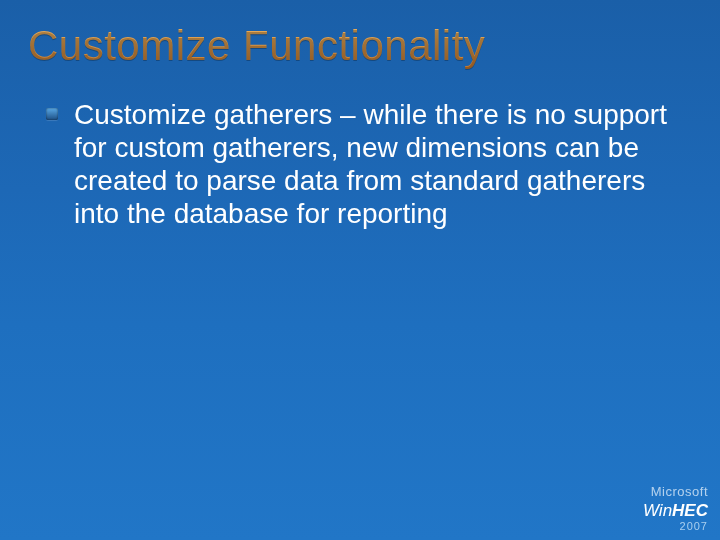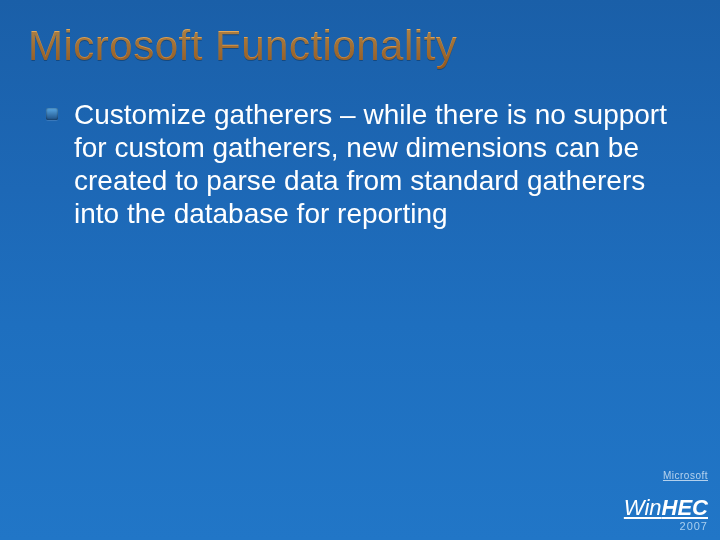--- a/index.html
+++ b/index.html
@@ -46,47 +46,45 @@
     box-shadow:inset 0 0 2px rgba(0,0,0,.6),0 1px 1px rgba(255,255,255,.15);
   }
   .logo{
     position:absolute;
     right:12px;
     bottom:8px;
     text-align:right;
     line-height:1;
   }
   .ms{
-    font-size:10px;
+    font-size:13px;
     letter-spacing:.5px;
     color:#d8e8f7;
     opacity:.8;
-    margin-bottom:16px;
-    text-decoration:underline;
+    margin-bottom:4px;
   }
   .brand{
-    font-size:22px;
+    font-size:17px;
     font-weight:600;
     color:#ffffff;
     font-style:italic;
-    text-decoration:underline;
   }
   .brand .thin{font-weight:300;font-style:italic}
   .year{
     font-size:11px;
     color:#a9cfef;
     margin-top:2px;
     letter-spacing:1px;
     text-align:right;
   }
 </style>
 </head>
 <body>
 
-<div class="title">Microsoft Functionality</div>
+<div class="title">Customize Functionality</div>
 
 <ul class="bullets">
   <li>Customize gatherers – while there is no support for custom gatherers, new dimensions can be created to parse data from standard gatherers into the database for reporting</li>
 </ul>
 
 <div class="logo">
   <div class="ms">Microsoft</div>
   <div class="brand">
     <span class="thin">Win</span><span>HEC</span>
   </div>

